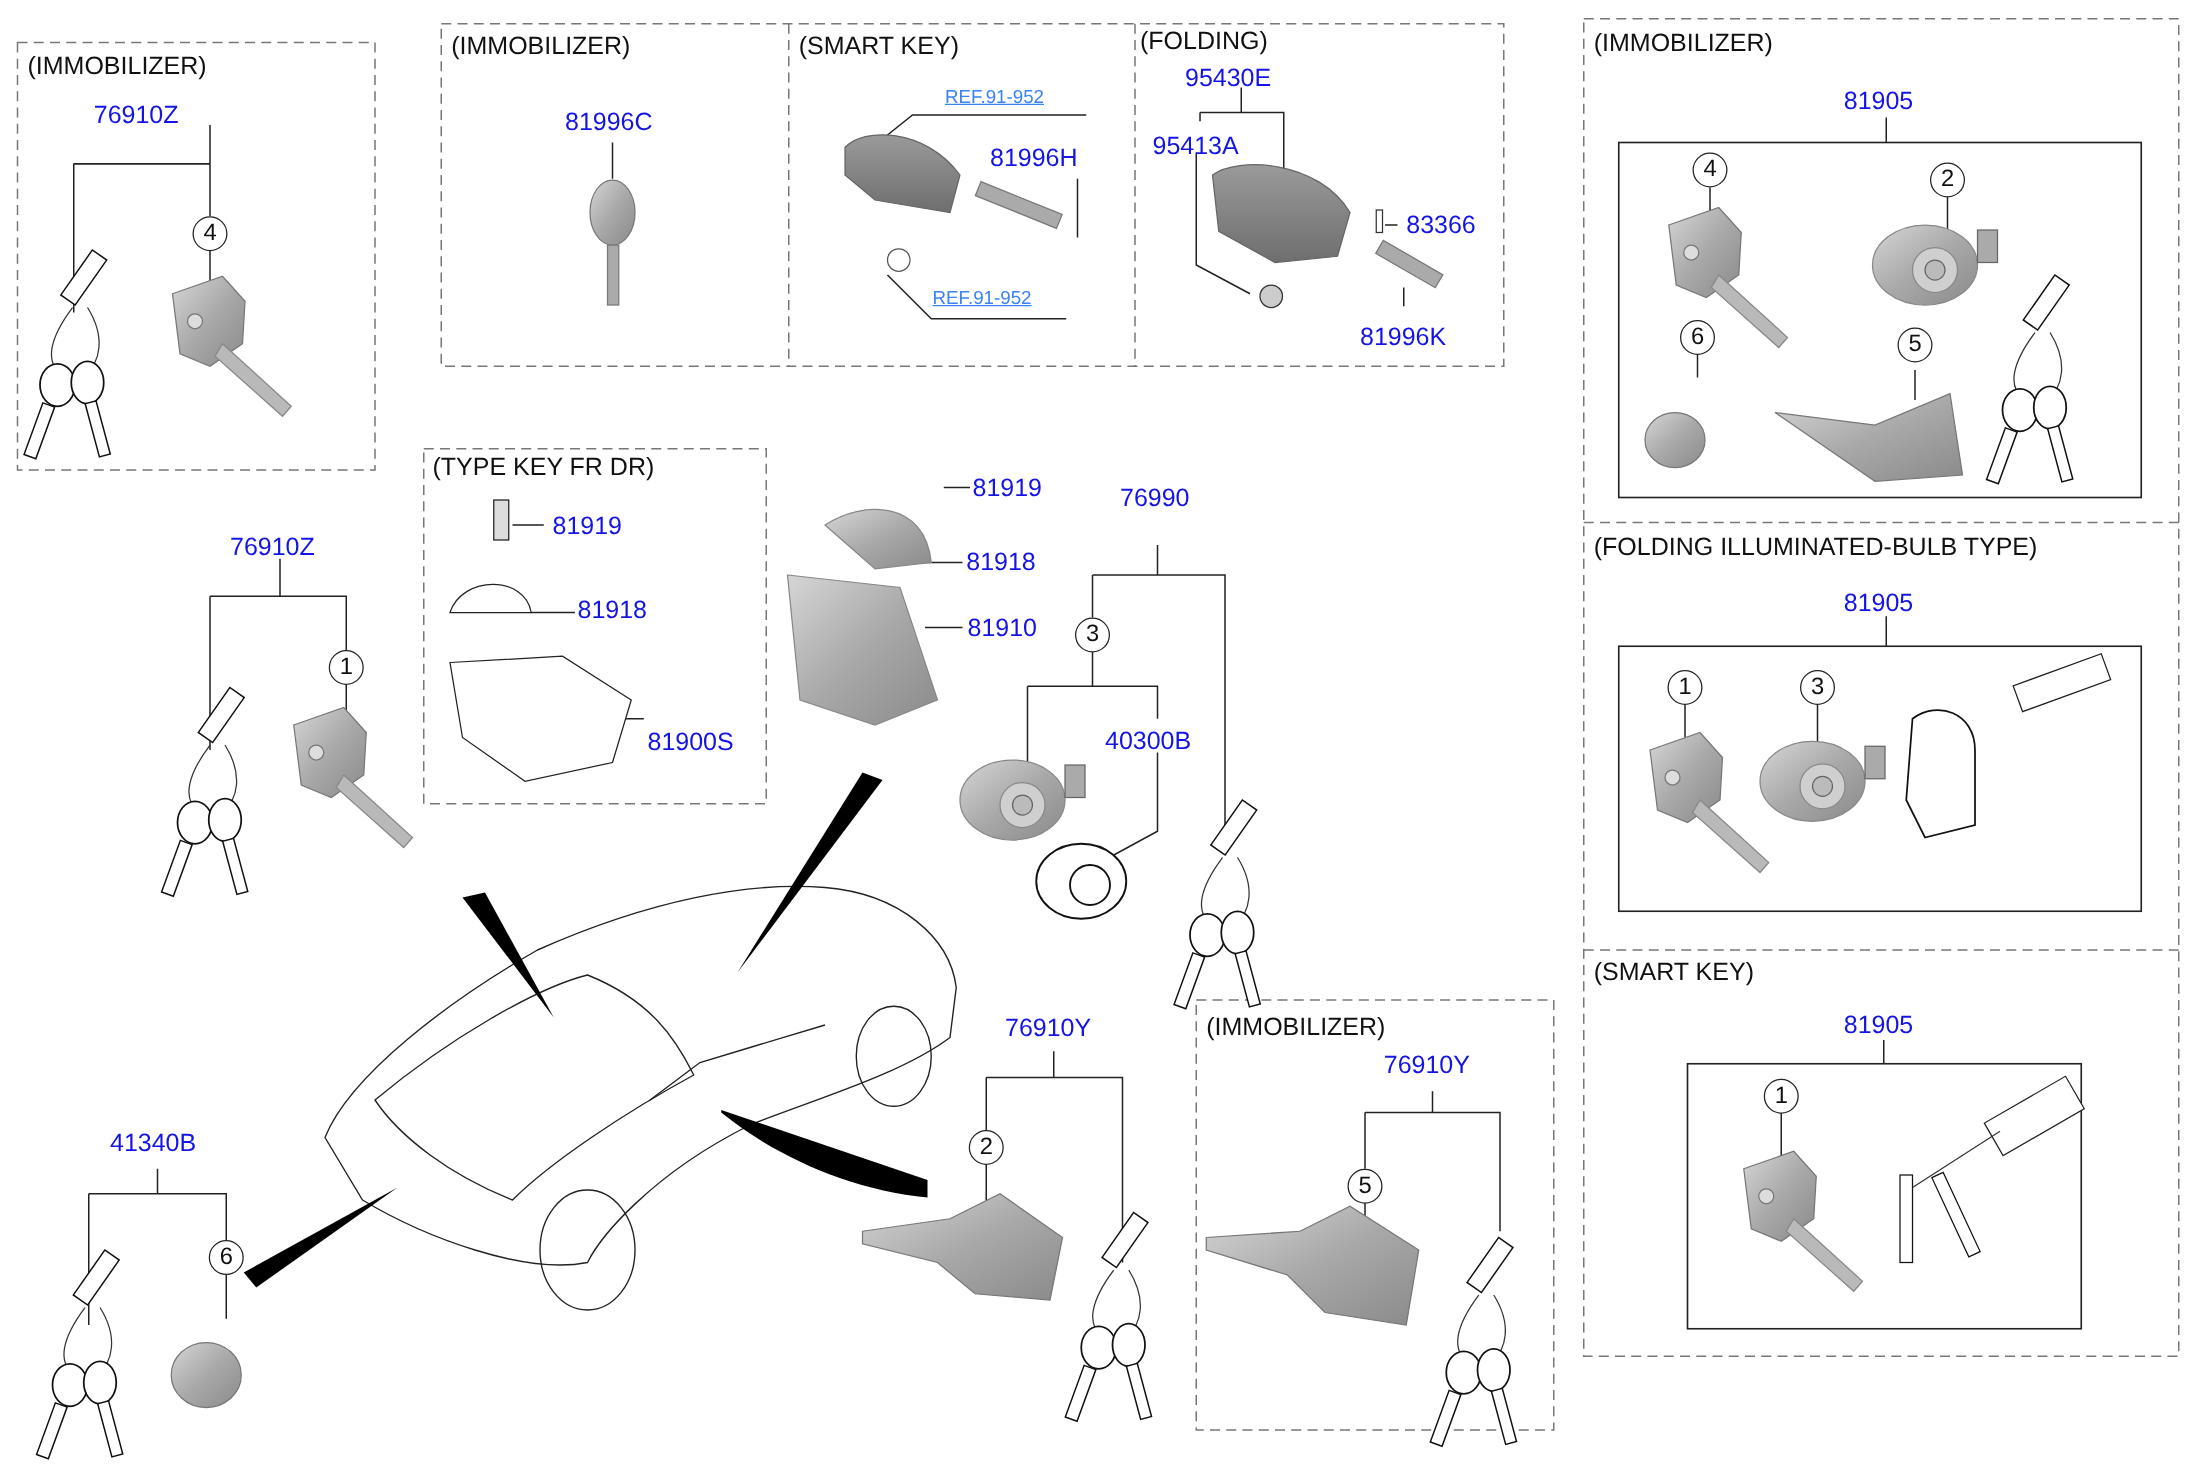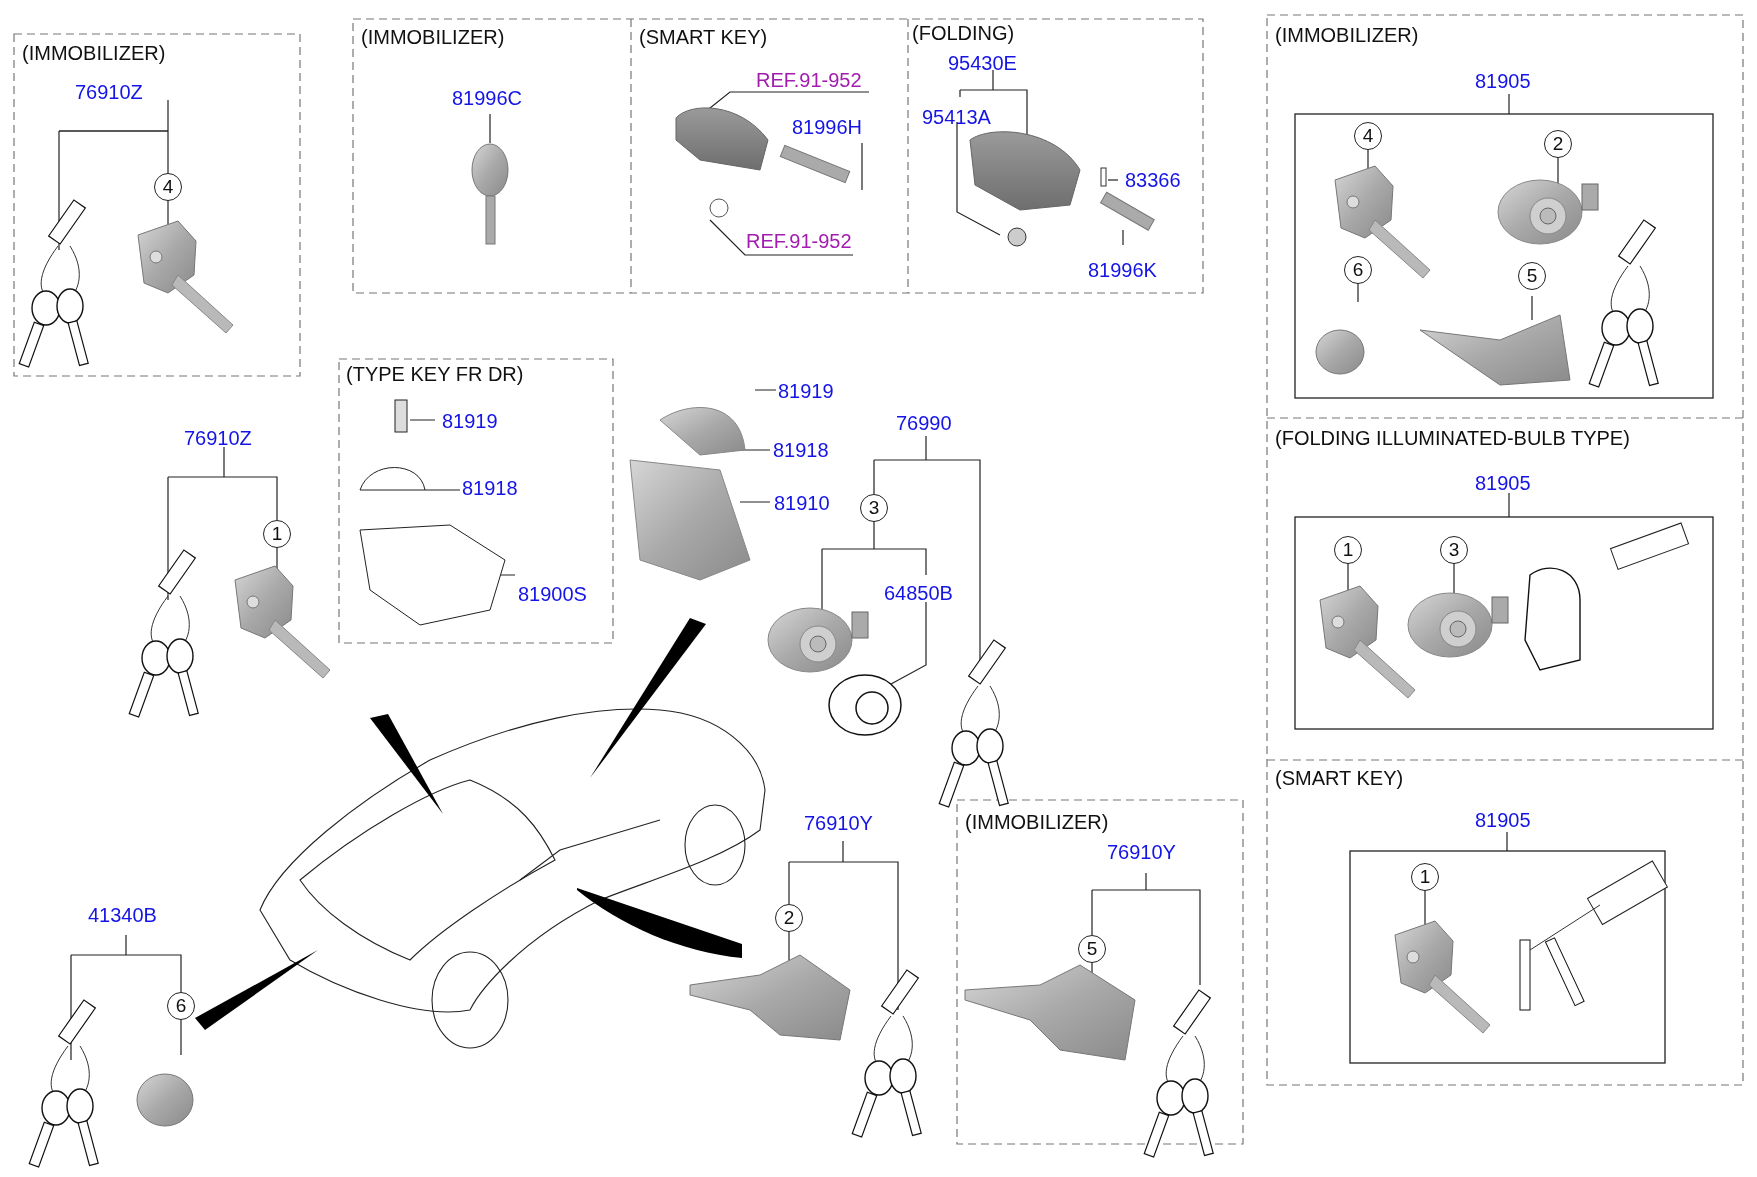--- a/index.html
+++ b/index.html
@@ -1,20 +1,20 @@
 <!DOCTYPE html>
 <html><head>
 <meta charset="utf-8">
 <style>
   html, body { margin:0; padding:0; background:#ffffff; }
   body { width:1757px; height:1177px; position:relative; overflow:hidden;
          font-family:"Liberation Sans", sans-serif; }
   #canvas { position:absolute; left:0; top:0; width:1757px; height:1177px; }
   .pn { position:absolute; color:#1414e6; font-size:20px; white-space:nowrap; cursor:pointer; line-height:1; }
-  .ref { position:absolute; color:#a21caf; font-size:20px; white-space:nowrap; cursor:pointer; line-height:1; }
+  .ref { position:absolute; color:#3b82f6; font-size:15px; white-space:nowrap; cursor:pointer; text-decoration:underline; line-height:1; }
   .hdr { position:absolute; color:#111; font-size:20px; white-space:nowrap; line-height:1; }
   .circ { position:absolute; width:26px; height:26px; border:1.3px solid #222; border-radius:50%;
           background:#fff; color:#111; font-size:19px; text-align:center; line-height:26px; }
 </style>
 </head>
 <body>
 
 <svg id="canvas" viewBox="0 0 1757 1177" xmlns="http://www.w3.org/2000/svg">
   <defs>
     <linearGradient id="metal" x1="0" y1="0" x2="1" y2="1">
@@ -202,22 +202,22 @@
 <div class="pn" style="left:1088px;top:260px">81996K</div>
 <div class="pn" style="left:1475px;top:71px">81905</div>
 <div class="pn" style="left:1475px;top:473px">81905</div>
 <div class="pn" style="left:1475px;top:810px">81905</div>
 <div class="pn" style="left:442px;top:411px">81919</div>
 <div class="pn" style="left:462px;top:478px">81918</div>
 <div class="pn" style="left:518px;top:584px">81900S</div>
 <div class="pn" style="left:778px;top:381px">81919</div>
 <div class="pn" style="left:773px;top:440px">81918</div>
 <div class="pn" style="left:774px;top:493px">81910</div>
-<div class="pn" style="left:896px;top:413px">76990</div>
-<div class="pn" style="left:884px;top:583px">64850B</div>
+<div class="pn" style="left:896px;top:389px">76990</div>
+<div class="pn" style="left:884px;top:583px">40300B</div>
 <div class="pn" style="left:184px;top:428px">76910Z</div>
 <div class="pn" style="left:88px;top:905px">41340B</div>
 <div class="pn" style="left:804px;top:813px">76910Y</div>
 <div class="pn" style="left:1107px;top:842px">76910Y</div>
 
 <div class="circ" style="left:154px;top:173px">4</div>
 <div class="circ" style="left:1354px;top:122px">4</div>
 <div class="circ" style="left:1544px;top:130px">2</div>
 <div class="circ" style="left:1344px;top:256px">6</div>
 <div class="circ" style="left:1518px;top:262px">5</div>

